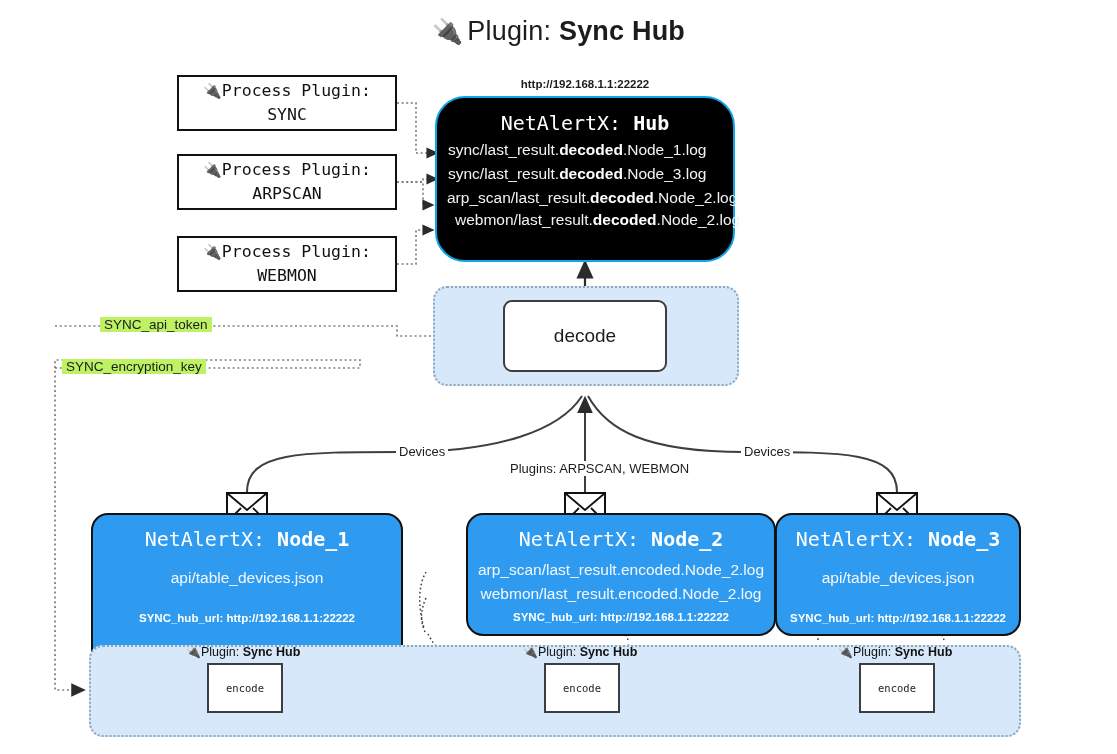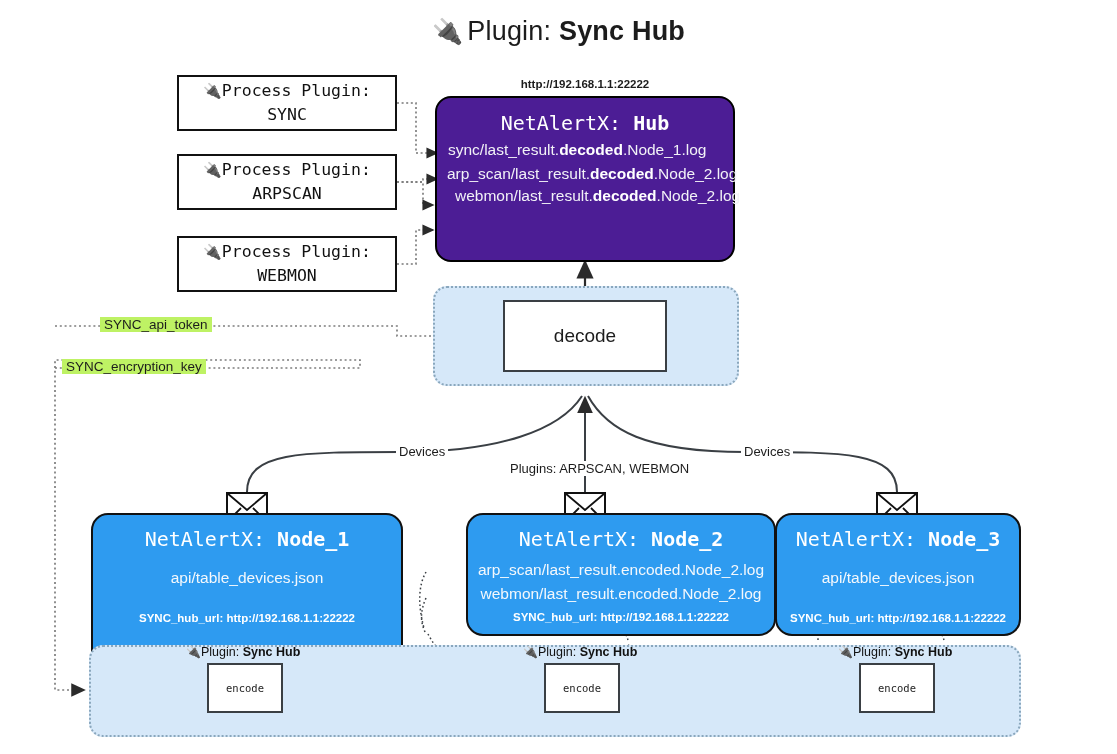--- a/index.html
+++ b/index.html
@@ -18,22 +18,22 @@
   .procbox{position:absolute;border:2px solid #111;background:#fff;
            font-family:"DejaVu Sans Mono","Liberation Mono",monospace;
            font-size:16.5px;line-height:1.45;text-align:center;
            display:flex;flex-direction:column;justify-content:center;
            align-items:center;box-sizing:border-box;color:#111;}
   .procbox .l1{white-space:nowrap;}
   .procbox .l2{white-space:nowrap;}
   .procbox .plug{font-family:"DejaVu Sans",sans-serif;font-size:15px;}
 
   
-  .hub{position:absolute;background:#4c1d95;border:2px solid #000000;
-       border-radius:16px;box-sizing:border-box;color:#fff;}
+  .hub{position:absolute;background:#000000;border:2px solid #0ea5e9;
+       border-radius:30px;box-sizing:border-box;color:#fff;}
   .hub .hubtitle{font-family:"DejaVu Sans Mono","Liberation Mono",monospace;
        font-size:20px;text-align:center;margin-top:13px;white-space:nowrap;}
   .hub .hubtitle b{font-weight:bold;}
   .hub .logline{font-size:15.5px;text-align:left;padding-left:11px;
        margin-top:6px;white-space:nowrap;color:#f2f2f7;}
   .hub .logline b{font-weight:bold;color:#fff;}
   .hub-url{position:absolute;font-size:11.5px;font-weight:bold;color:#1c1c1c;
        text-align:center;white-space:nowrap;}
 
   
@@ -134,26 +134,27 @@
   </div>
 
   <div class="hub-url" style="left:435px;top:78px;width:300px;">http://192.168.1.1:22222</div>
 
   <div class="hub" style="left:435px;top:96px;width:300px;height:166px;">
     <div class="hubtitle">
       <span>NetAlertX:</span>
       <b>Hub</b>
     </div>
     <div class="logline"><span>sync/last_result.</span><b>decoded</b><span>.Node_1.log</span></div>
+    <div class="logline"><span>sync/last_result.</span><b>decoded</b><span>.Node_3.log</span></div>
     <div class="logline" style="padding-left:10px;"><span>arp_scan/last_result.</span><b>decoded</b><span>.Node_2.log</span></div>
     <div class="logline" style="padding-left:18px;margin-top:4px;"><span>webmon/last_result.</span><b>decoded</b><span>.Node_2.log</span></div>
   </div>
 
   <div class="lane" style="left:433px;top:286px;width:306px;height:100px;"></div>
-  <div class="whitebox decode" style="left:503px;top:300px;width:164px;height:72px;">decode</div>
+  <div class="whitebox decode" style="left:503px;top:300px;width:164px;height:72px;border-radius:9px;">decode</div>
 
   <div class="klabel" style="left:100px;top:317px;">SYNC_api_token</div>
   <div class="klabel" style="left:62px;top:359px;">SYNC_encryption_key</div>
 
   <div class="flabel" style="left:396px;top:444px;">Devices</div>
   <div class="flabel" style="left:741px;top:444px;">Devices</div>
   <div class="flabel" style="left:507px;top:461px;">Plugins: ARPSCAN, WEBMON</div>
 
   <svg class="layer" viewBox="0 0 1117 754">
     <g>

